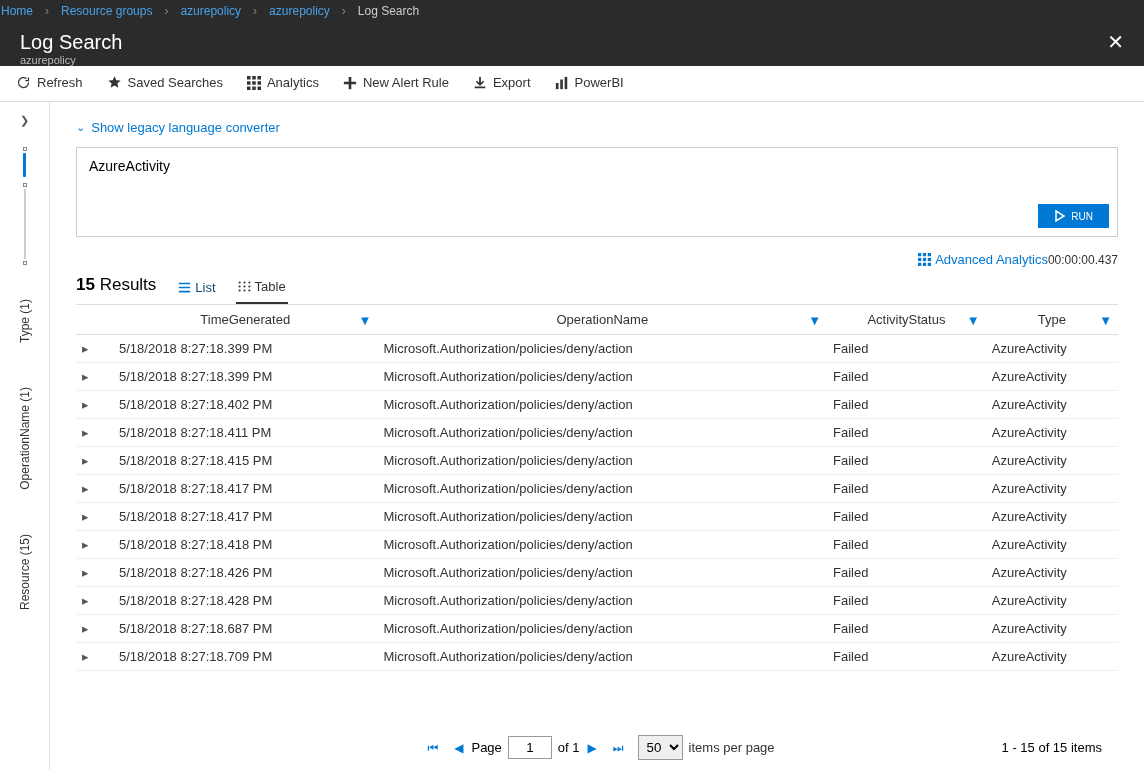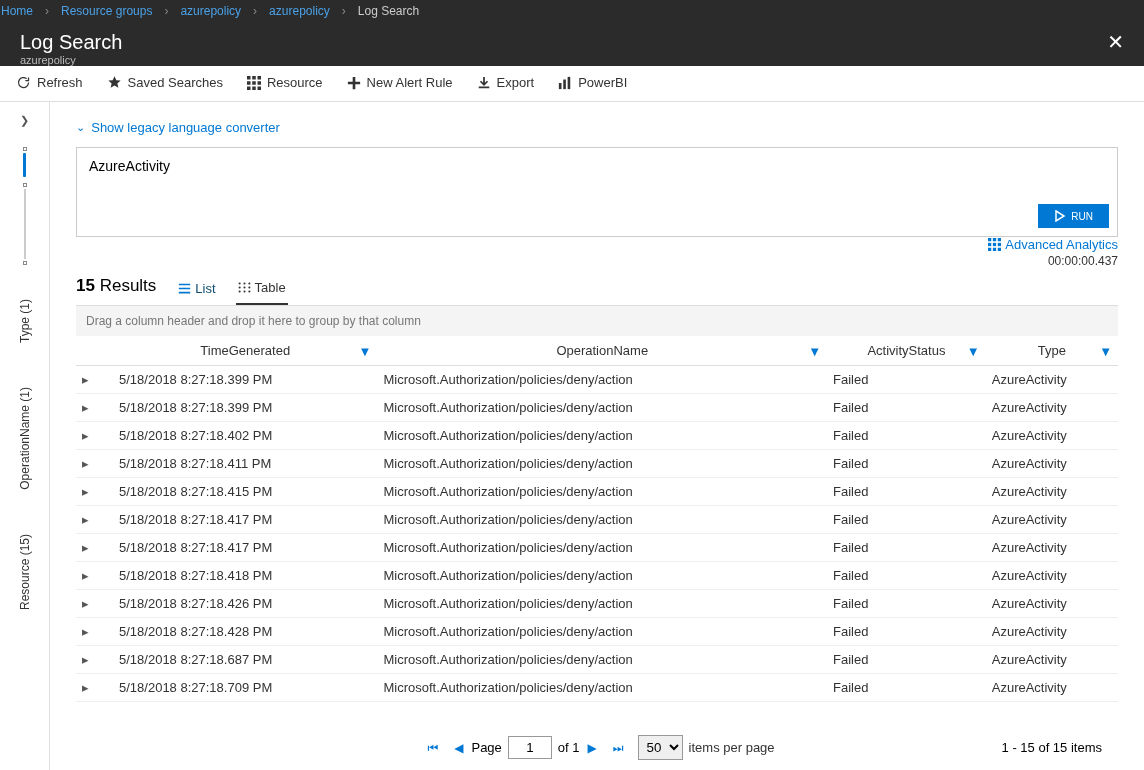--- a/index.html
+++ b/index.html
@@ -34,21 +34,21 @@
 
 .main { flex: 1; padding: 18px 26px 0 26px; display:flex; flex-direction:column; }
 .legacy-link { color: #0078d4; cursor: pointer; font-size: 13px; margin-bottom: 12px; display:flex; align-items:center;}
 .legacy-link .che { margin-right: 6px; font-size:11px;}
 
 .query-box { border: 1px solid #ccc; padding: 10px 12px 46px 12px; position: relative; min-height:90px;}
 .query-box textarea { width: 100%; border: none; resize: none; font-size: 14px; font-family: inherit; outline: none; height:20px;}
 .run-btn { position: absolute; right: 8px; bottom: 8px; background: #0078d4; color: #fff; border: none; padding: 6px 16px; font-size: 10px; cursor: pointer; display: flex; align-items: center;}
 .run-btn svg { margin-right: 5px;}
 
-.aa-row { display:flex; justify-content:flex-end; align-items:flex-end; flex-direction:column; margin-top:0;}
+.aa-row { display:flex; justify-content:flex-end; align-items:flex-end; margin-top:14px;}
 .aa-link { color:#0078d4; cursor:pointer; display:flex; align-items:center; font-size:13px;}
 .aa-link svg { margin-right:4px;}
 .timing { font-size:12px; color:#333; margin-top:2px;}
 
 .results-bar { display:flex; align-items:center; margin-top:6px; border-bottom:1px solid #ddd; padding-bottom:0;}
 .res-count { font-size:17px; margin-right:20px; padding-bottom:8px;}
 .res-count b { font-weight:600;}
 .tab { display:flex; align-items:center; color:#0c4a6e; margin-right:18px; cursor:pointer; padding:6px 2px 8px;}
 .tab.active { color:#333; border-bottom:2px solid #333;}
 .tab svg { margin-right:4px;}
@@ -111,21 +111,21 @@
         <rect x="0" y="0" width="4" height="4" fill="#333"></rect>
         <rect x="6" y="0" width="4" height="4" fill="#333"></rect>
         <rect x="12" y="0" width="4" height="4" fill="#333"></rect>
         <rect x="0" y="6" width="4" height="4" fill="#333"></rect>
         <rect x="6" y="6" width="4" height="4" fill="#333"></rect>
         <rect x="12" y="6" width="4" height="4" fill="#333"></rect>
         <rect x="0" y="12" width="4" height="4" fill="#333"></rect>
         <rect x="6" y="12" width="4" height="4" fill="#333"></rect>
         <rect x="12" y="12" width="4" height="4" fill="#333"></rect>
       </svg>
-    <span>Resource</span>
+    <span>Analytics</span>
   </div>
   <div class="tool">
     <svg width="14" height="14" viewBox="0 0 16 16">
         <path stroke="#333" stroke-width="3" d="M8 1v14M1 8h14"></path>
       </svg>
     <span>New Alert Rule</span>
   </div>
   <div class="tool">
     <svg width="14" height="14" viewBox="0 0 16 16">
         <path fill="none" stroke="#333" stroke-width="2" d="M8 1v9m-4-4 4 4 4-4M2 13h12"></path>
@@ -208,21 +208,20 @@
             <circle cx="8" cy="8" r="1.3" fill="#333"></circle>
             <circle cx="8" cy="13" r="1.3" fill="#333"></circle>
             <circle cx="14" cy="3" r="1.3" fill="#333"></circle>
             <circle cx="14" cy="8" r="1.3" fill="#333"></circle>
             <circle cx="14" cy="13" r="1.3" fill="#333"></circle>
           </svg>
         <span>Table</span>
       </div>
     </div>
 
-    <div class="group-hint">Drag a column header and drop it here to group by that column</div>
 
     <table>
       <thead>
         <tr>
           <th style="width:28px"></th>
           <th style="width:200px"><span>TimeGenerated</span><span class="filter-ic">▼</span></th>
           <th style="width:340px"><span>OperationName</span><span class="filter-ic">▼</span></th>
           <th style="width:120px"><span>ActivityStatus</span><span class="filter-ic">▼</span></th>
           <th style="width:100px"><span>Type</span><span class="filter-ic">▼</span></th>
         </tr>

